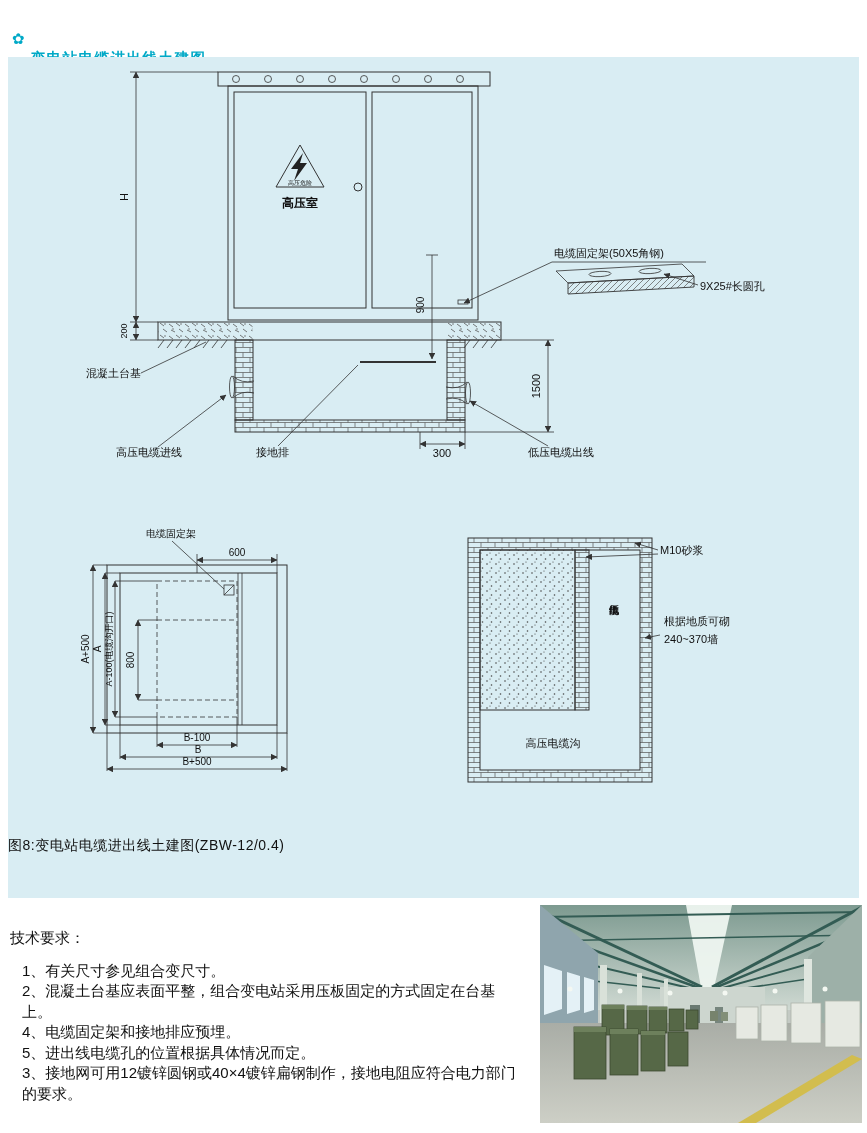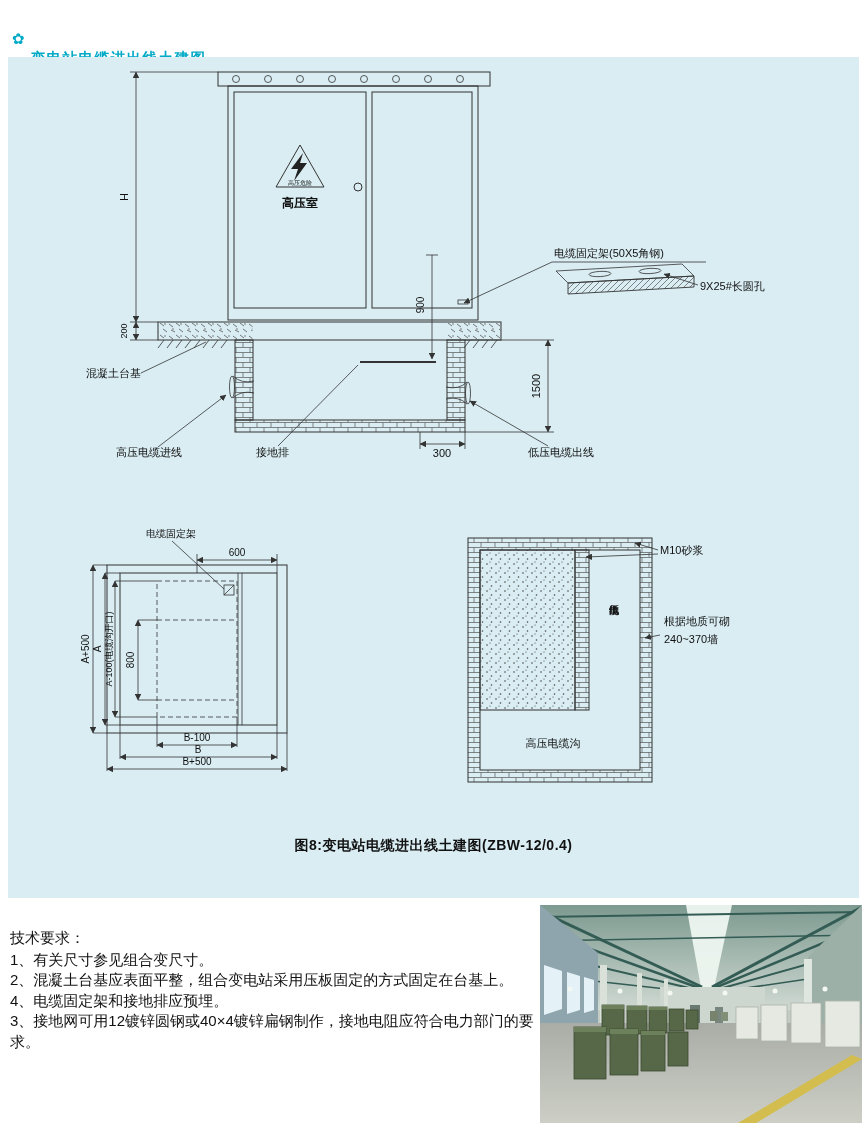--- a/index.html
+++ b/index.html
@@ -6,22 +6,22 @@
   .page {
     position:relative; width:867px; height:1133px; background:#fff;
     font-family:"Liberation Sans","DejaVu Sans",sans-serif; color:#1a1a1a; overflow:hidden;
   }
   .header { position:absolute; top:9px; left:12px; display:flex; align-items:center; gap:6px; }
   .header .bullet { color:var(--accent); font-size:15px; line-height:1; }
   .header .title  { color:var(--accent); font-size:14.5px; font-weight:bold; letter-spacing:1.5px;margin-top:40px; }
 
   .panel { position:absolute; left:8px; top:57px; width:851px; height:841px; background:var(--panel-bg); }
   .dwg { position:absolute; left:0; top:0; }
-  .caption { position:absolute; top:780px; left:0; width:100%; text-align:center;
-             font-size:14px; font-weight:700; color:#111; letter-spacing:0.5px; }
+  .caption { position:absolute; top:780px; left:0; width:100%; text-align:left;
+             font-size:14px; font-weight:400; color:#111; letter-spacing:0.5px; }
 
   
   .s    { fill:none; stroke:#333; stroke-width:1; }
   .thin { stroke-width:0.8; }
   .thk  { stroke-width:1.8; }
   .dash { stroke-dasharray:5 3; }
   .pf       { fill:url(#rubble); stroke:none; }
   .sf-brick { fill:url(#brick); stroke:#333; stroke-width:1; }
   .sf-stip  { fill:url(#stipple); stroke:#333; stroke-width:1; }
   .wallband { fill:url(#brick); stroke:none; fill-rule:evenodd; }
@@ -31,21 +31,21 @@
   .t   { fill:#111; font-size:11px; }
   .tm  { text-anchor:middle; }
   .t6  { font-size:6px; }
   .t9  { font-size:9px; }
   .t10 { font-size:10px; }
   .t12 { font-size:12px; font-weight:bold; }
   .vtx { writing-mode:vertical-rl; text-orientation:upright; }
 
   .tech { position:absolute; left:10px; top:928px; width:525px; font-size:15px; line-height:20.5px; color:#111; }
   .tech .tech-heading { margin-bottom:1px; }
-  .tech ol { list-style:none; margin:0; padding:0; }
+  .tech ol { list-style:none; margin:12px; padding:0; }
 
   .photo { position:absolute; left:540px; top:905px; width:322px; height:218px; display:block; }
 </style>
 </head>
 <body>
 
 <div class="page">
 
   <div class="header">
     <span class="bullet">✿</span>
@@ -254,20 +254,21 @@
 
     <div class="caption">图8:变电站电缆进出线土建图(ZBW-12/0.4)</div>
   </div>
 
   <div class="tech">
     <div class="tech-heading">技术要求：</div>
     <ol>
       <li>1、有关尺寸参见组合变尺寸。</li>
       <li>2、混凝土台基应表面平整，组合变电站采用压板固定的方式固定在台基上。</li>
       <li>4、电缆固定架和接地排应预埋。</li>
+      <li>5、进出线电缆孔的位置根据具体情况而定。</li>
       <li>3、接地网可用12镀锌圆钢或40×4镀锌扁钢制作，接地电阻应符合电力部门的要求。</li>
     </ol>
   </div>
 
   <svg class="photo" viewBox="0 0 322 218">
     <defs>
       <linearGradient id="pg-roof" x1="0" y1="0" x2="0" y2="1">
         <stop offset="0" stop-color="#7d9a90"></stop>
           <stop offset="1" stop-color="#cfd9d2"></stop>
       </linearGradient>

